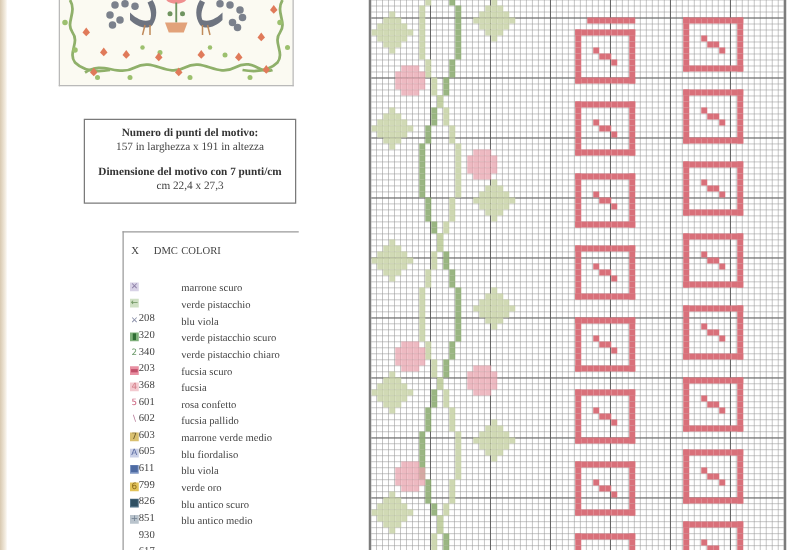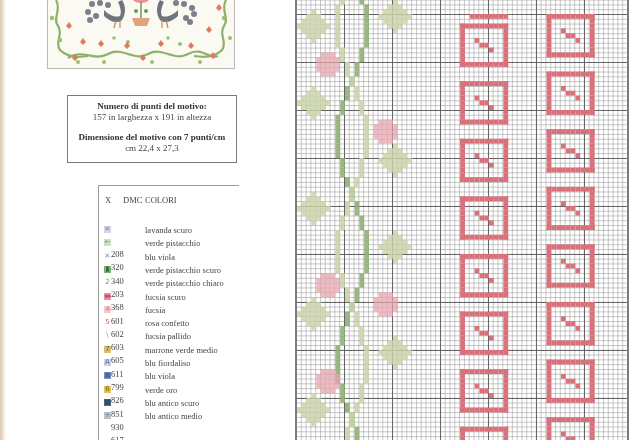--- a/index.html
+++ b/index.html
@@ -136,21 +136,21 @@
 <div class="legend">
   <div class="legend-head">
     <span style="left:0">X</span>
     <span style="left:18px">DMC</span>
     <span style="left:40px">COLORI</span>
   </div>
   <div id="legend-rows">
       <div class="legend-row" style="top: 39px;">
         <span class="sym" style="color: rgb(140, 127, 166); background: rgb(216, 210, 230);">✕</span>
         <span class="code">208</span>
-        <span class="name">lavanda scuro</span>
+        <span class="name">marrone scuro</span>
       </div>
       <div class="legend-row" style="top: 52.3px;">
         <span class="sym" style="color: rgb(111, 148, 96); background: rgb(207, 224, 196);">←</span>
         <span class="code">320</span>
         <span class="name">verde pistacchio</span>
       </div>
       <div class="legend-row" style="top: 65.6px;">
         <span class="sym" style="color: rgb(138, 143, 168); background: transparent;">✕</span>
         <span class="code">340</span>
         <span class="name">blu viola</span>

